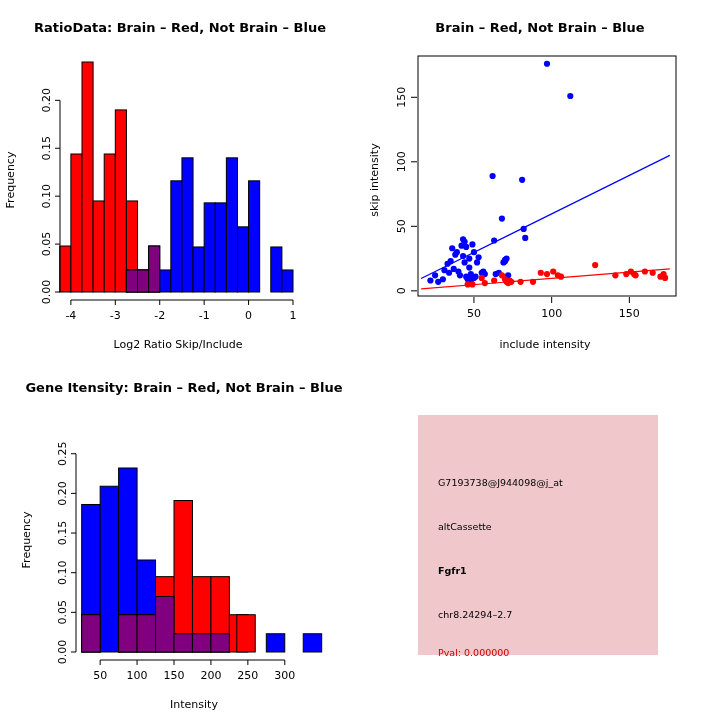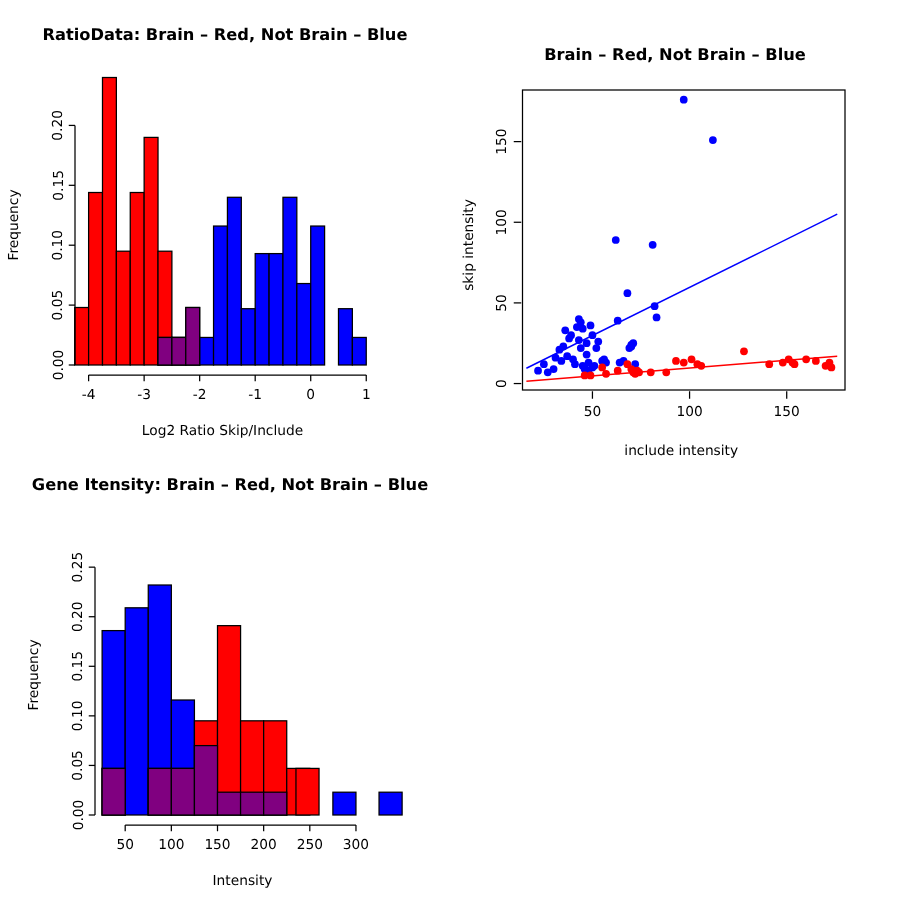--- a/index.html
+++ b/index.html
@@ -1,20 +1,20 @@
 <!DOCTYPE html>
 <html><head>
 <meta charset="utf-8">
 <style>
   html,body{margin:0;padding:0;background:#ffffff;}
   body{width:720px;height:720px;font-family:"DejaVu Sans",sans-serif;color:#000;}
   #root{position:relative;width:720px;height:720px;overflow:hidden;}
   .panel{position:absolute;width:360px;height:360px;}
   #p1{left:0;top:0;}
-  #p2{left:360px;top:16px;}
+  #p2{left:360px;top:0;}
   #p3{left:16px;top:360px;}
   #p4{left:360px;top:360px;}
   svg{display:block;}
   .ttl{font-weight:bold;font-size:13px;font-family:"DejaVu Sans",sans-serif;}
   .axlab{font-size:11px;font-family:"DejaVu Sans",sans-serif;}
   .tick{font-size:11px;font-family:"DejaVu Sans",sans-serif;}
   .infotxt{font-size:9.5px;font-family:"DejaVu Sans",sans-serif;}
 </style>
 </head>
 <body>
@@ -249,14 +249,23 @@
           <line x1="231.84615384615387" y1="300" x2="231.84615384615387" y2="305" stroke="#000" stroke-width="1"></line>
           <text x="231.84615384615387" y="319" class="tick" text-anchor="middle">250</text>
           <line x1="268.7692307692308" y1="300" x2="268.7692307692308" y2="305" stroke="#000" stroke-width="1"></line>
           <text x="268.7692307692308" y="319" class="tick" text-anchor="middle">300</text>
         </g>
       <text x="178" y="348" text-anchor="middle" class="axlab">Intensity</text>
       <text x="14" y="180" text-anchor="middle" class="axlab" transform="rotate(-90 14 180)">Frequency</text>
     </svg>
   </div>
 
+  <div class="panel" id="p4">
+    <div id="infobox" style="position: absolute; left: 58px; top: 55px; width: 240px; height: 240px; background: rgb(240, 200, 204);">
+      <div class="infotxt" style="position:absolute;left:20px;top:62px;">G7193738@J944098@j_at</div>
+      <div class="infotxt" style="position:absolute;left:20px;top:106px;">altCassette</div>
+      <div class="infotxt" style="position:absolute;left:20px;top:150px;font-weight:bold;">Fgfr1</div>
+      <div class="infotxt" style="position:absolute;left:20px;top:194px;">chr8.24294–2.7</div>
+      <div class="infotxt" style="position: absolute; left: 20px; top: 232px; color: rgb(204, 0, 0);">Pval: 0.000000</div>
+    </div>
+  </div>
 
 </div>
 
 </body></html>

